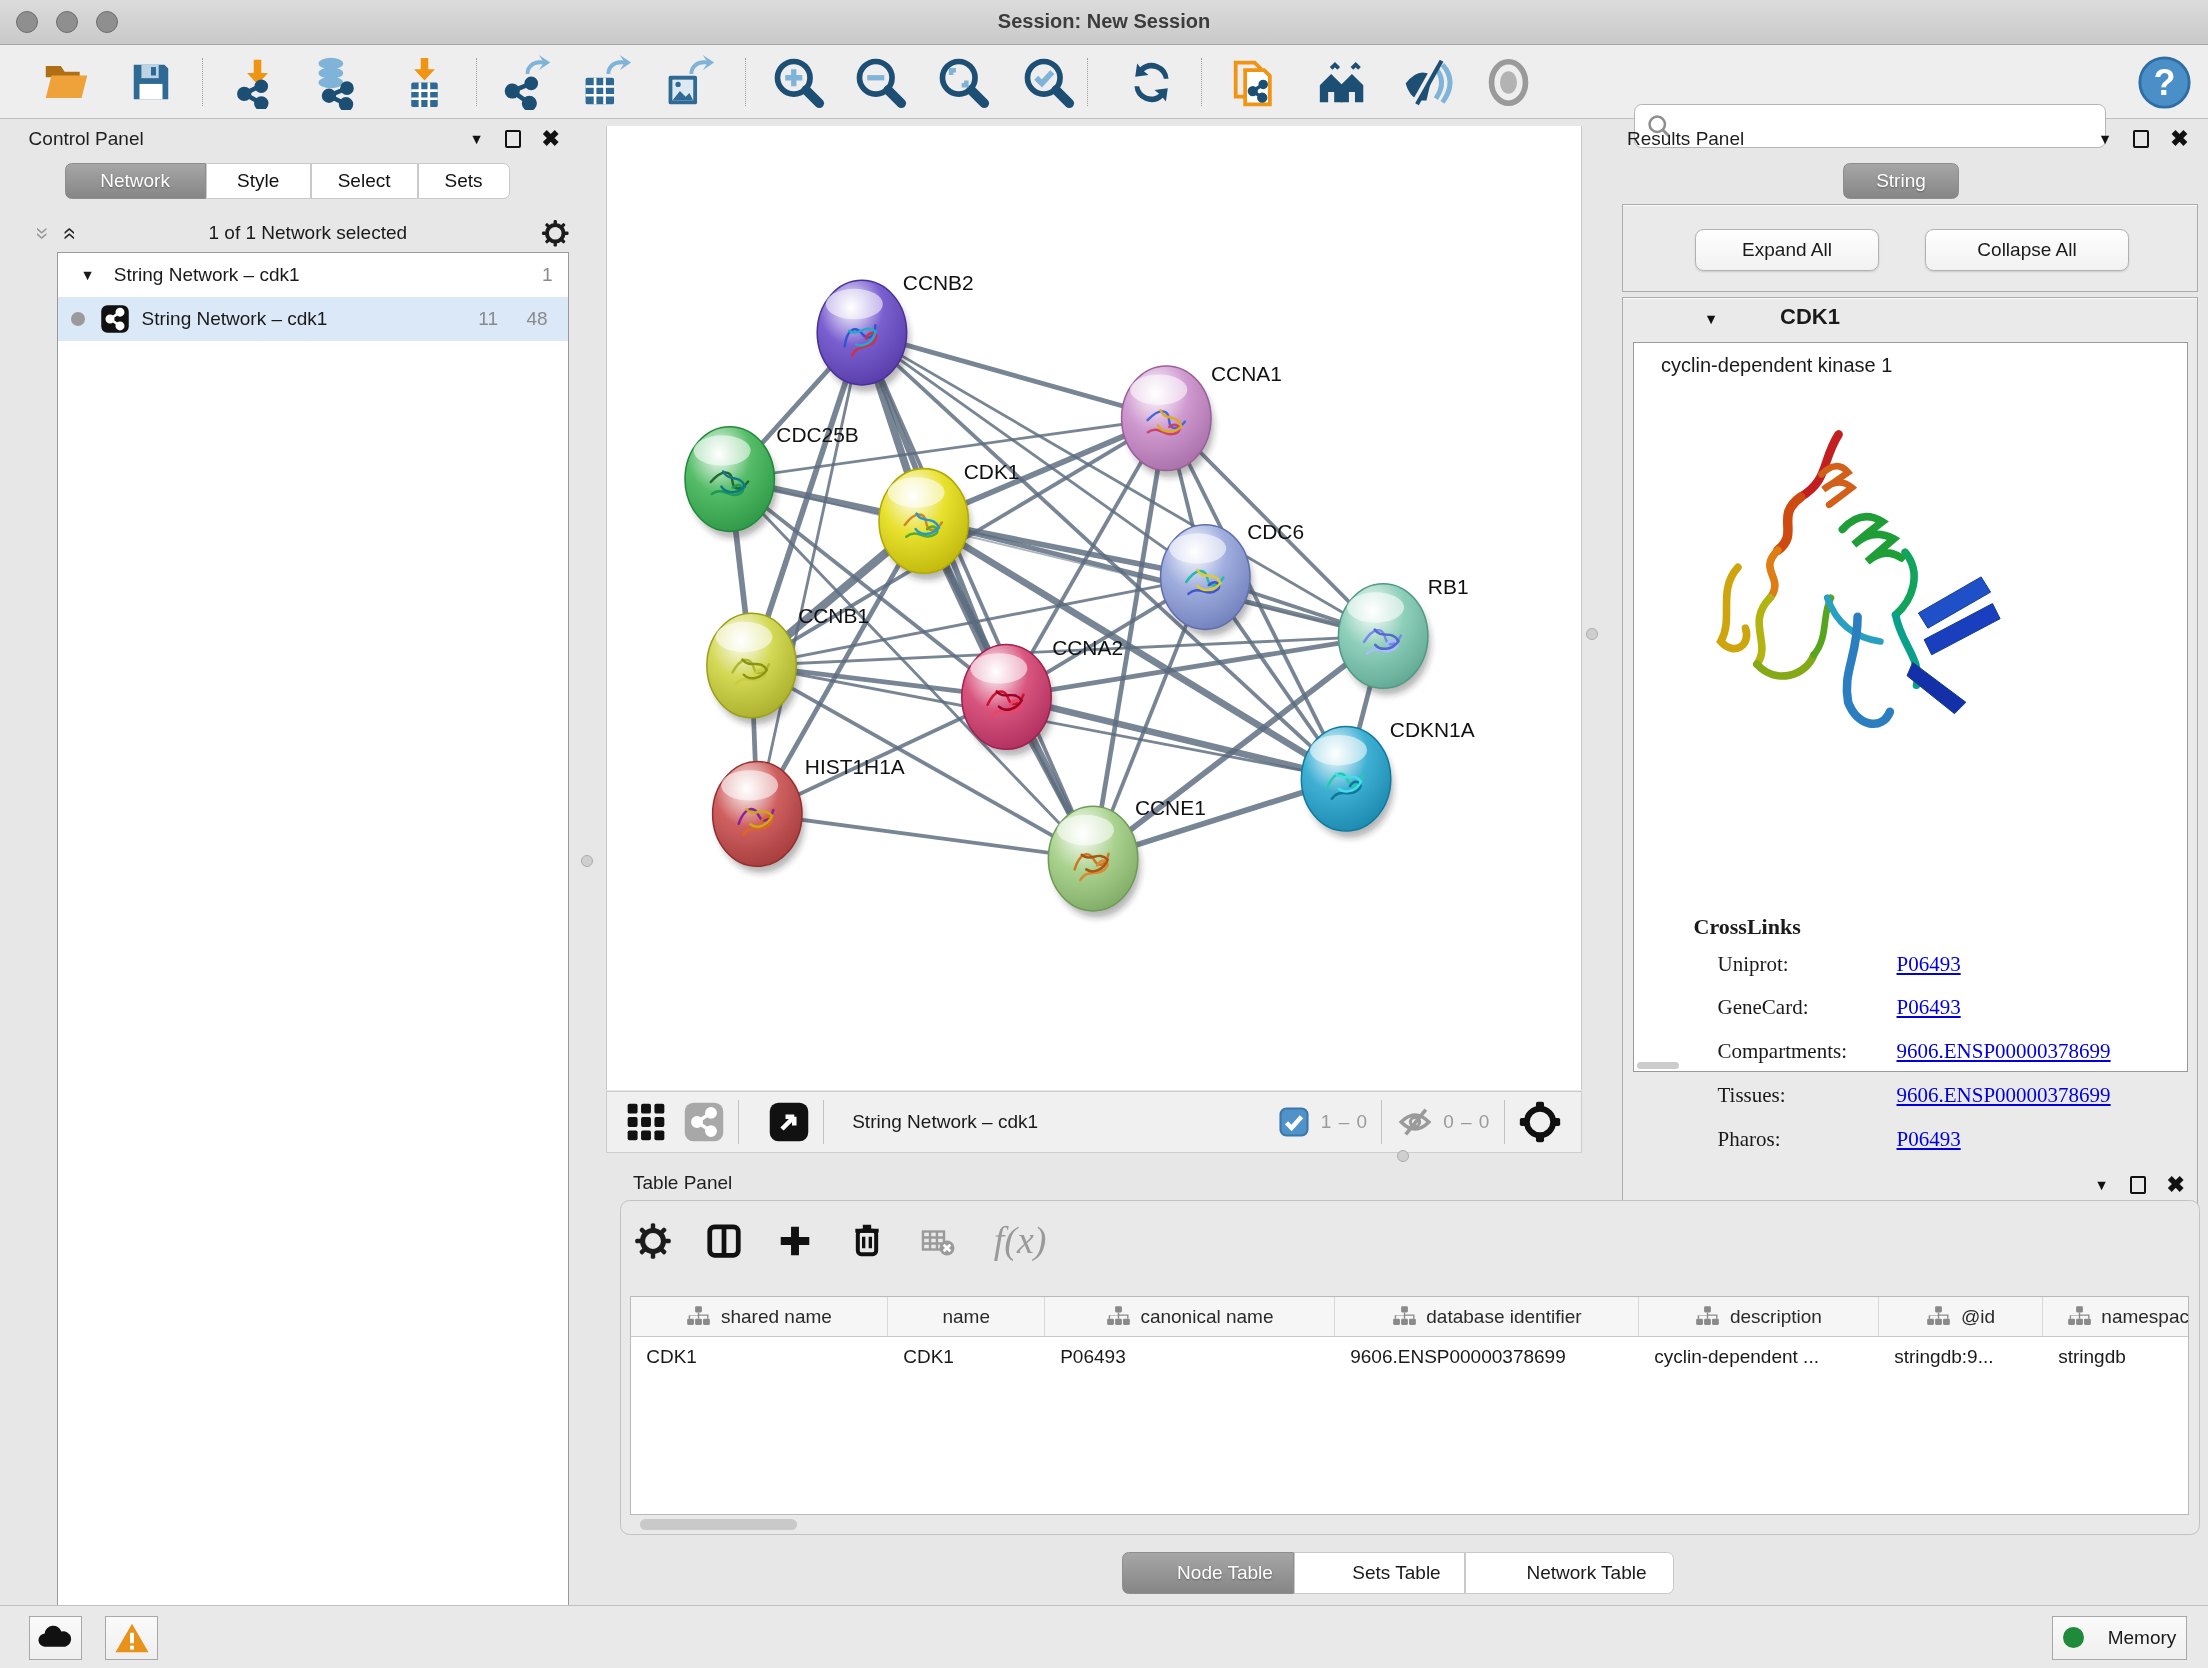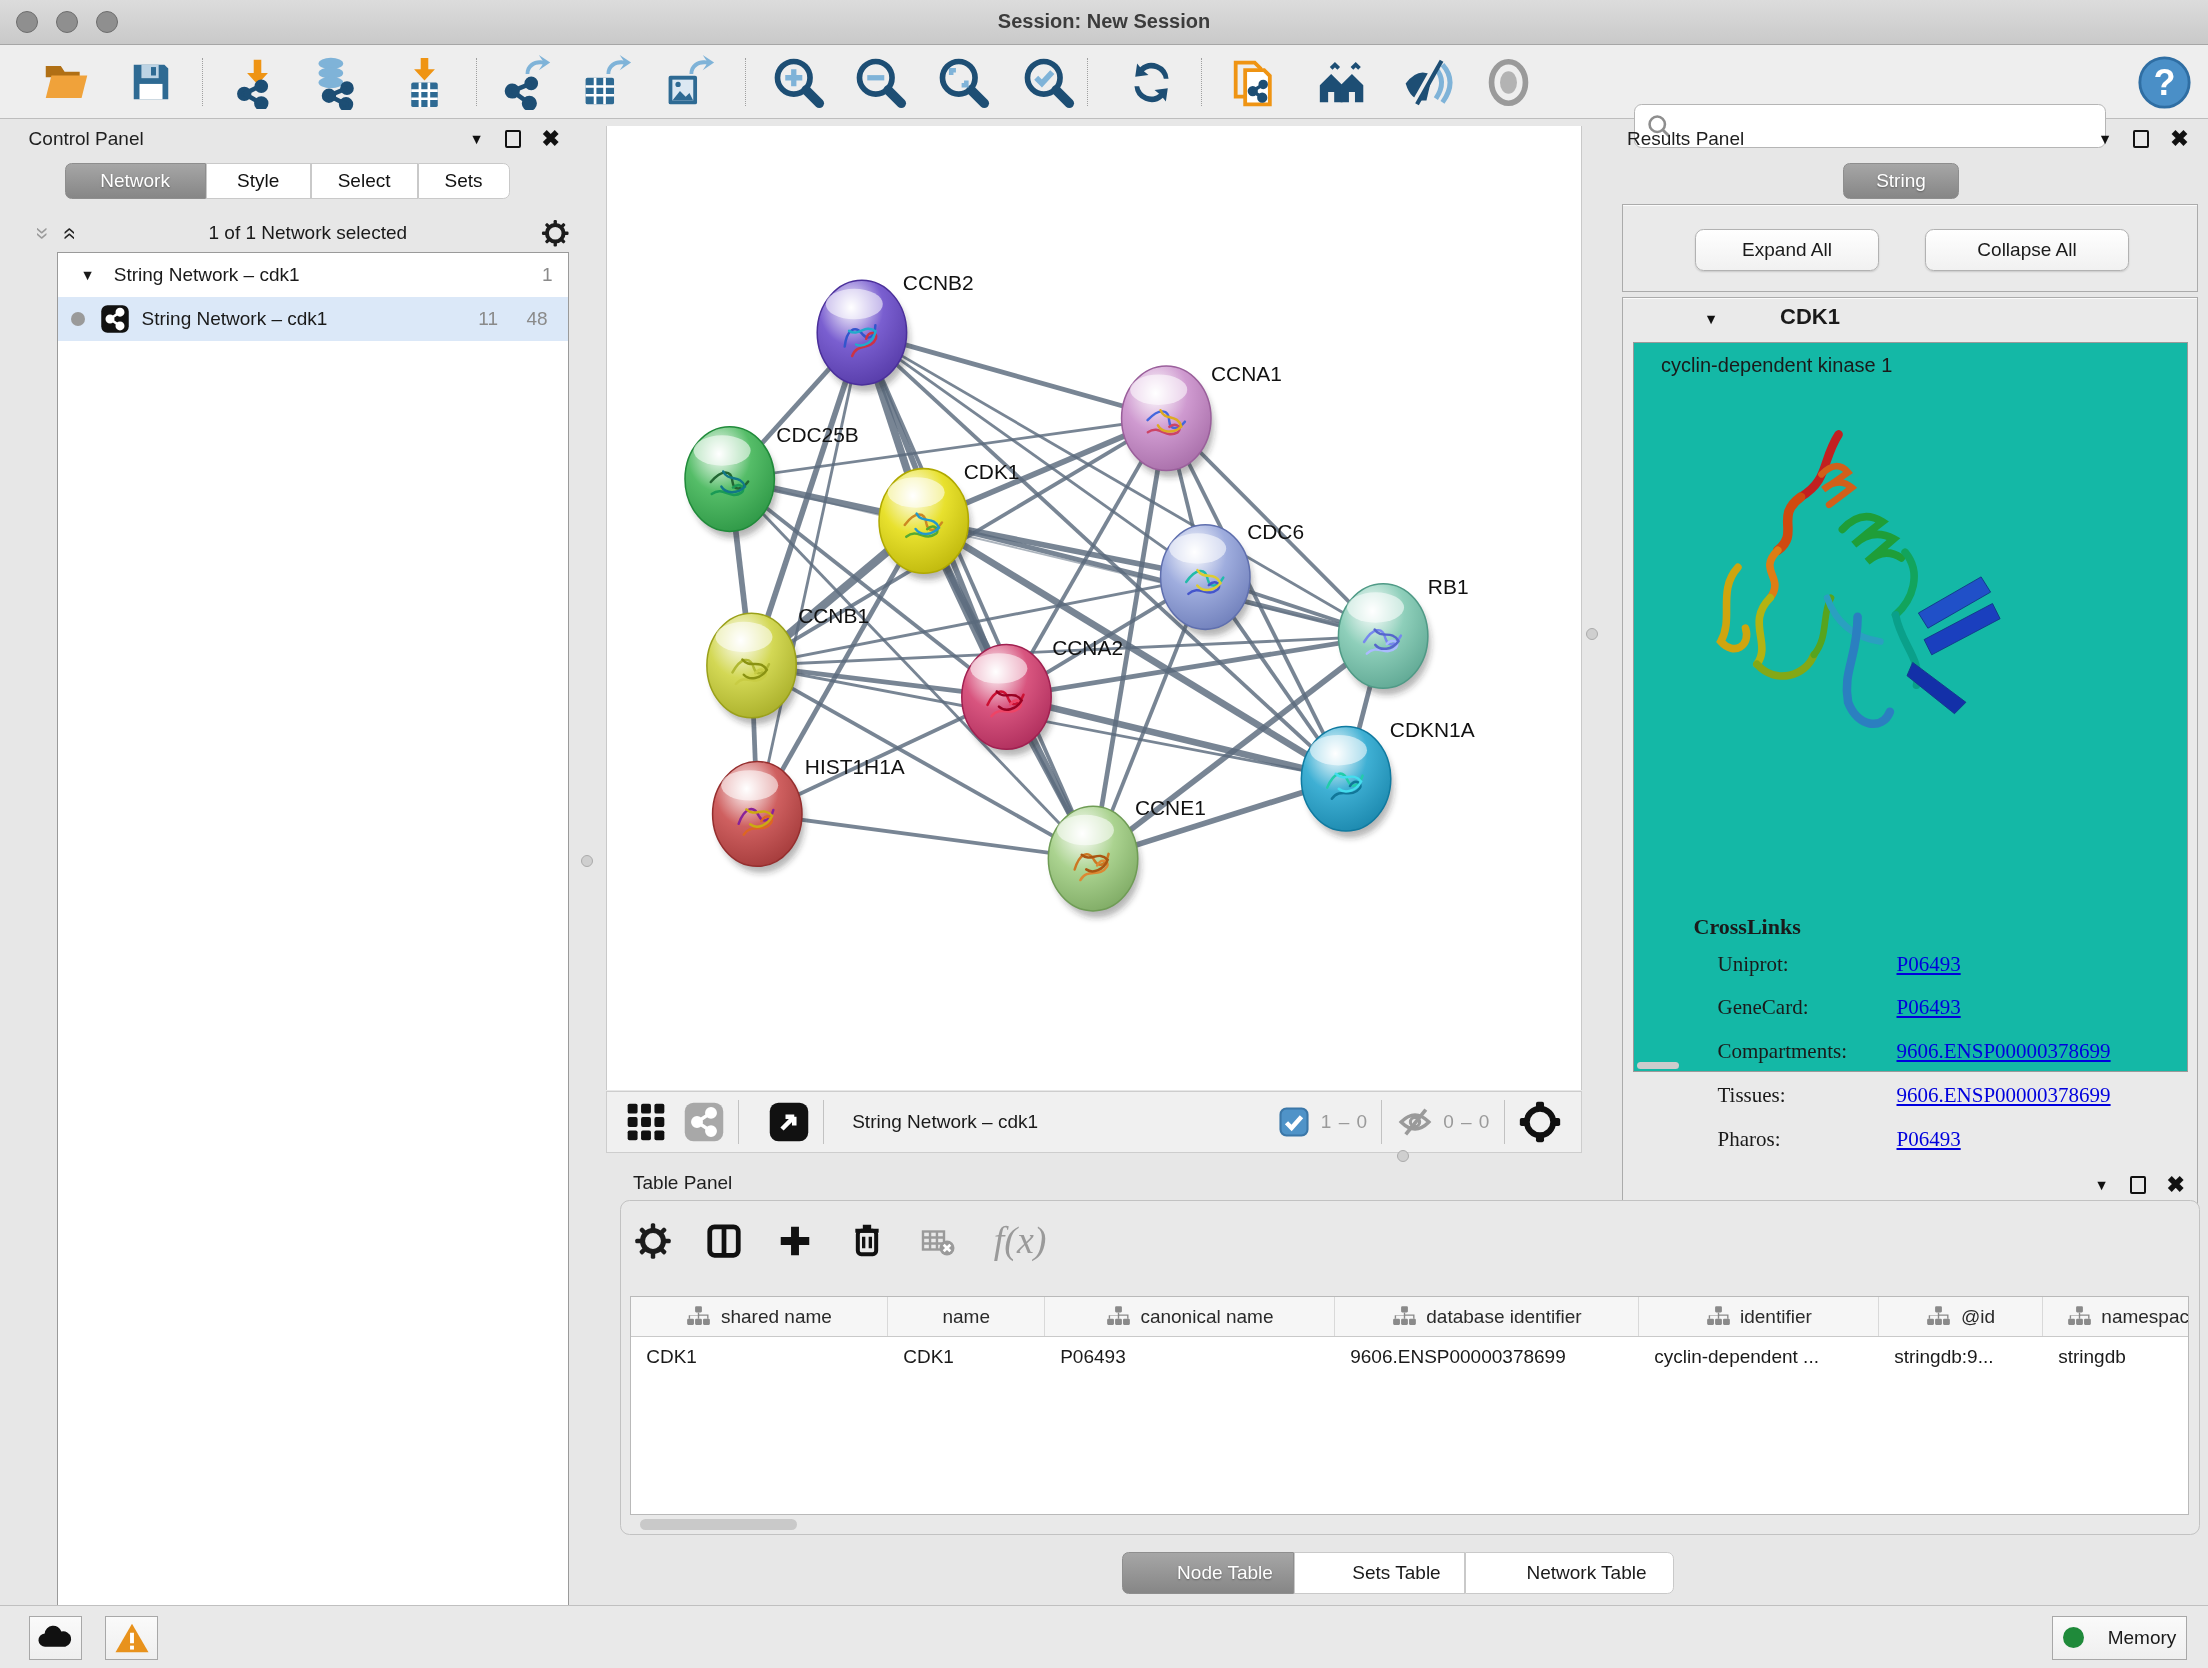--- a/index.html
+++ b/index.html
@@ -633,21 +633,21 @@
     <span class="pc-close">✖</span>
   </div>
   <div class="abs tab active first last" style="left:236px; top:41px; width:116px; border-radius:6.7px;">String</div>
   <div class="abs rbox" style="left:15px; top:82px; width:576px; height:88px;">
     <div class="abs rbtn" style="left:72px; top:24px; width:184px;">Expand All</div>
     <div class="abs rbtn" style="left:302px; top:24px; width:204px;">Collapse All</div>
   </div>
   <div class="abs rbox" style="left:15px; top:175px; width:576px; height:963px;">
     <span class="abs pc-arrow" style="left:81px; top:13.3px;">▼</span>
     <span class="abs" style="left:157px; top:5.7px; font-size:22px; font-weight:bold;">CDK1</span>
-    <div class="abs" style="left:9.5px; top:44px; width:555px; height:730px; border:1.4px solid #9a9a9a; background:#14b8a6;">
+    <div class="abs" style="left:9.5px; top:44px; width:555px; height:730px; border:1.4px solid #9a9a9a; background:#ffffff;">
       <div class="abs" style="left:27.6px; top:11.4px; font-size:20px;">cyclin-dependent kinase 1</div>
       <svg class="abs" style="left:45px; top:74px;" width="361" height="335" viewBox="0 0 380 352">
         <g fill="none" stroke-linecap="round">
           <path d="M168 18 C150 46 158 66 128 84" stroke="#c22020" stroke-width="9"></path>
           <path d="M128 84 C100 104 128 122 104 140" stroke="#cf4a10" stroke-width="10"></path>
           <path d="M150 60 q16 -16 28 -2 q-14 10 -26 18 q16 -14 30 -2 q-13 10 -24 18" stroke="#d2601a" stroke-width="7"></path>
           <path d="M104 140 C82 162 112 168 96 190" stroke="#de7d14" stroke-width="8"></path>
           <path d="M62 158 C40 182 58 212 44 236 C58 252 76 240 70 222" stroke="#cfa50e" stroke-width="8"></path>
           <path d="M96 190 C70 216 98 238 82 260" stroke="#b3b312" stroke-width="8"></path>
           <path d="M82 260 C102 282 134 272 142 250" stroke="#84a816" stroke-width="8"></path>
@@ -790,21 +790,21 @@
             <svg width="25" height="21" viewBox="0 0 22 18">
               <g fill="#8a8a8a">
                 <rect x="8" y="0" width="6" height="5.4" rx="1"></rect>
                 <rect x="1" y="11" width="6" height="5.4" rx="1"></rect>
                 <rect x="8" y="11" width="6" height="5.4" rx="1"></rect>
                 <rect x="15" y="11" width="6" height="5.4" rx="1"></rect>
                 <path d="M10.4 5.4 h1.2 v3 h-8 v2.6 h-1.2 v-3 h8z"></path>
                 <path d="M10.4 8 h1.2 v3 h-1.2z M18.6 8.4 h-8 v-1.2 h9.2 v3.8 h-1.2z"></path>
               </g>
             </svg>
-            <span>identifier</span>
+            <span>description</span>
           </div>
           <div class="th" style="width: 164px;">
             <svg width="25" height="21" viewBox="0 0 22 18">
               <g fill="#8a8a8a">
                 <rect x="8" y="0" width="6" height="5.4" rx="1"></rect>
                 <rect x="1" y="11" width="6" height="5.4" rx="1"></rect>
                 <rect x="8" y="11" width="6" height="5.4" rx="1"></rect>
                 <rect x="15" y="11" width="6" height="5.4" rx="1"></rect>
                 <path d="M10.4 5.4 h1.2 v3 h-8 v2.6 h-1.2 v-3 h8z"></path>
                 <path d="M10.4 8 h1.2 v3 h-1.2z M18.6 8.4 h-8 v-1.2 h9.2 v3.8 h-1.2z"></path>

